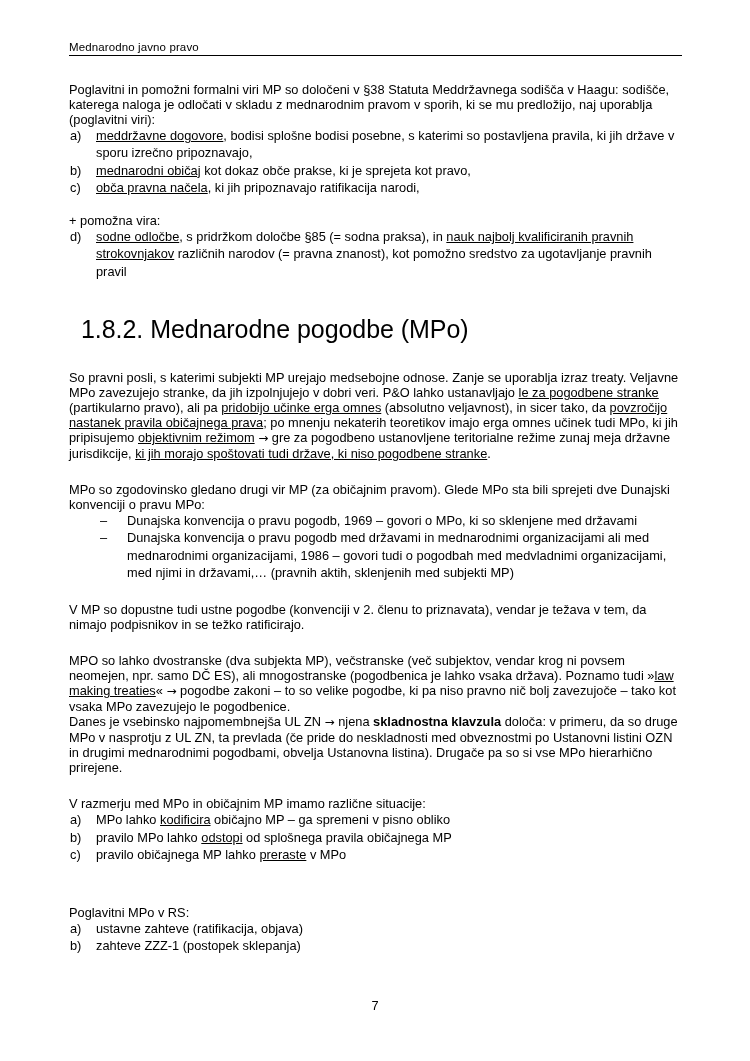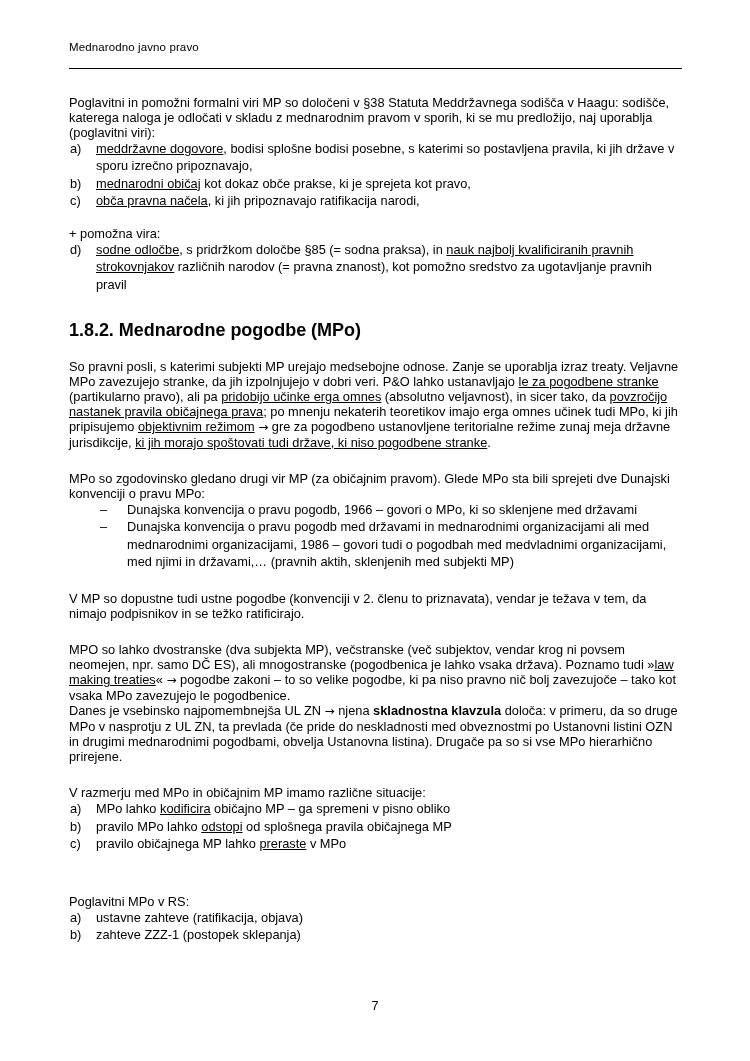--- a/index.html
+++ b/index.html
@@ -22,41 +22,41 @@
   }
   .content {
     position: absolute;
     left: 69px;
     top: 40px;
     width: 613px;
   }
   .doc-header {
     font-size: 11.5px;
     line-height: 15px;
-    padding-bottom: 13px;
+    padding-bottom: 0;
     border-bottom: 1.2px solid #000;
     letter-spacing: 0.01em;
   }
   .body-block {
     margin-top: 26px;
   }
   p.para {
     font-size: 12.8px;
     line-height: 15px;
     margin: 0;
     text-align: left;
   }
   .gap-sm { height: 17px; }
   .gap-md { height: 21px; }
   .gap-lg { height: 25px; }
   h2.heading {
-    font-size: 18px;
+    font-size: 25px;
     line-height: 24px;
-    font-weight: bold;
-    margin: 0;
+    font-weight: normal;
+    margin: 12px;
     letter-spacing: -0.002em;
   }
   h3.subheading {
     font-size: 15.5px;
     line-height: 20px;
     font-weight: bold;
     margin: 0;
     letter-spacing: -0.002em;
   }
   ul.lst {
@@ -137,21 +137,21 @@
     <div class="gap-sm"></div>
 
     <p class="para"><span>So pravni posli, s katerimi subjekti MP urejajo medsebojne odnose. Zanje se uporablja izraz treaty. Veljavne MPo zavezujejo stranke, da jih izpolnjujejo v dobri veri. P&amp;O lahko ustanavljajo </span><u>le za pogodbene stranke</u><span> (partikularno pravo), ali pa </span><u>pridobijo učinke erga omnes</u><span> (absolutno veljavnost), in sicer tako, da </span><u>povzročijo nastanek pravila običajnega prava</u><span>; po mnenju nekaterih teoretikov imajo erga omnes učinek tudi MPo, ki jih pripisujemo </span><u>objektivnim režimom</u><span>&nbsp;</span><span class="arrow">→</span><span> gre za pogodbeno ustanovljene teritorialne režime zunaj meja državne jurisdikcije, </span><u>ki jih morajo spoštovati tudi države, ki niso pogodbene stranke</u><span>.</span></p>
 
     <div class="gap-md"></div>
 
     <p class="para">MPo so zgodovinsko gledano drugi vir MP (za običajnim pravom). Glede MPo sta bili sprejeti dve Dunajski konvenciji o pravu MPo:</p>
 
     <ul class="lst dash">
       <li>
-        <span class="mk">–</span><span>Dunajska konvencija o pravu pogodb, 1966 – govori o MPo, ki so sklenjene med državami</span>
+        <span class="mk">–</span><span>Dunajska konvencija o pravu pogodb, 1969 – govori o MPo, ki so sklenjene med državami</span>
       </li>
       <li>
         <span class="mk">–</span><span>Dunajska konvencija o pravu pogodb med državami in mednarodnimi organizacijami ali med mednarodnimi organizacijami, 1986 – govori tudi o pogodbah med medvladnimi organizacijami, med njimi in državami,… (pravnih aktih, sklenjenih med subjekti MP)</span>
       </li>
     </ul>
 
     <div class="gap-md"></div>
 
     <p class="para">V MP so dopustne tudi ustne pogodbe (konvenciji v 2. členu to priznavata), vendar je težava v tem, da nimajo podpisnikov in se težko ratificirajo.</p>
 

